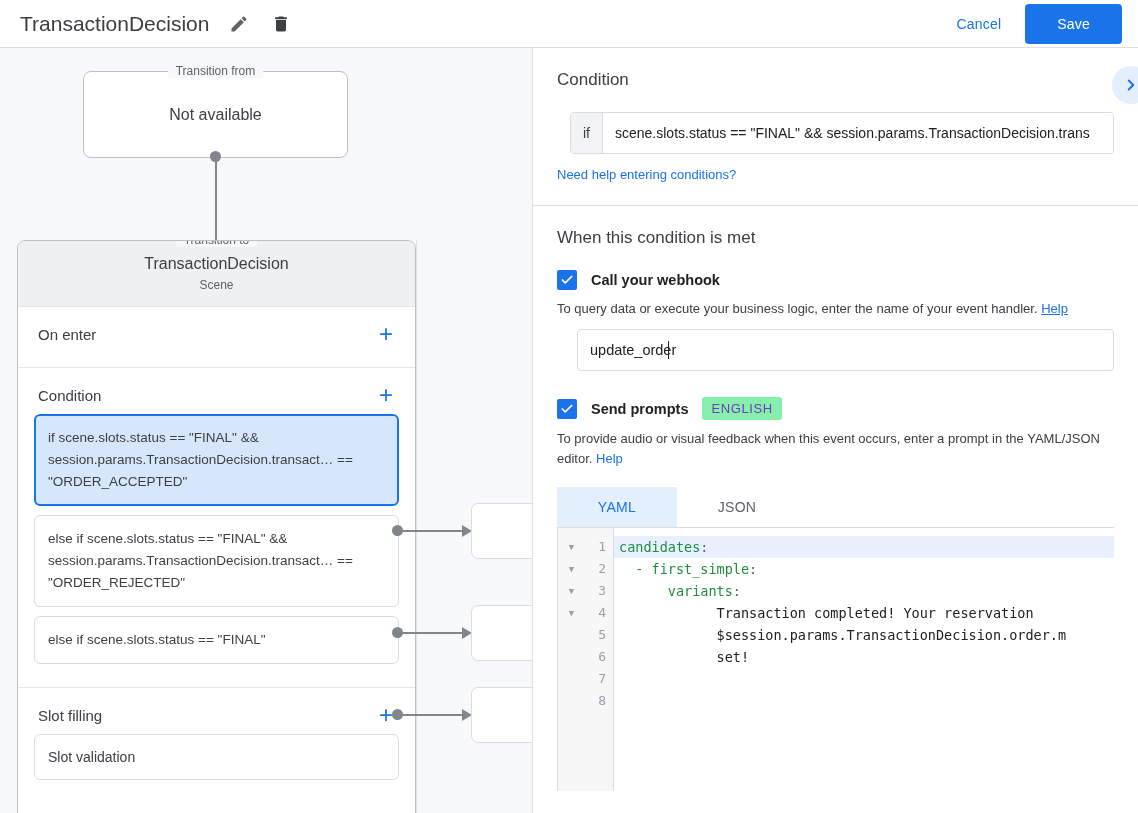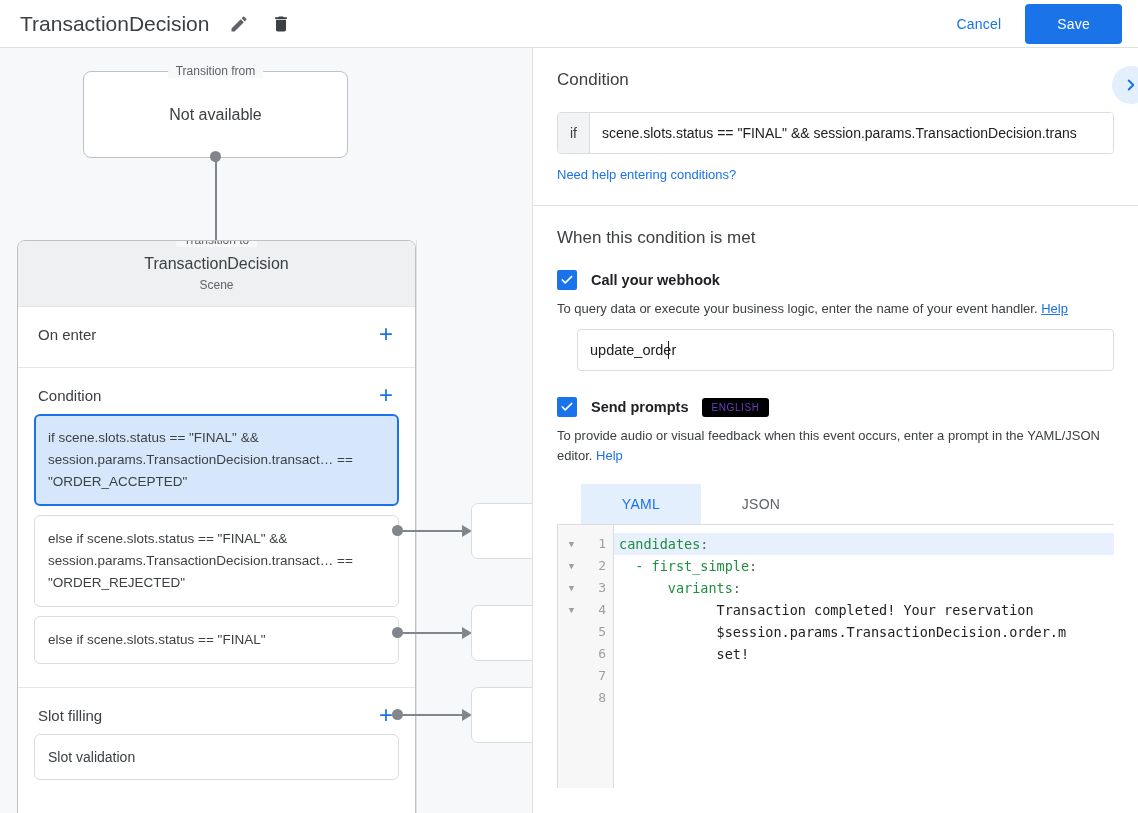--- a/index.html
+++ b/index.html
@@ -262,20 +262,21 @@
     justify-content: center;
     cursor: pointer;
   }
 
   .if-row {
     display: flex;
     border: 1px solid #dadce0;
     border-radius: 4px;
     overflow: hidden;
     height: 42px;
+    margin-left: 13px;
   }
   .if-prefix {
     width: 32px;
     background: #f1f3f4;
     border-right: 1px solid #dadce0;
     display: flex; align-items: center; justify-content: center;
     font-size: 14px;
     color: #3c4043;
     flex: none;
   }
@@ -313,23 +314,23 @@
     display: flex; align-items: center; justify-content: center;
     cursor: pointer;
     flex: none;
   }
   .chk-label {
     font-size: 14.5px;
     font-weight: bold;
     color: #202124;
   }
   .lang-badge {
-    background: #000000;
+    background: #86efac;
     color: #6b3ec0;
-    font-size: 10px;
+    font-size: 13px;
     letter-spacing: .6px;
     padding: 4px 9px;
     border-radius: 3px;
     font-weight: normal;
   }
   .desc {
     font-size: 13px;
     color: #3c4043;
     line-height: 20px;
     margin: 0 0 10px 0;
@@ -358,21 +359,20 @@
     width: 1px;
     height: 18px;
     background: #202124;
     top: 12px;
   }
 
   
   .tabs {
     display: flex;
     margin-top: 18px;
-    margin-left: 24px;
   }
   .tab {
     min-width: 120px;
     text-align: center;
     padding: 12px 24px;
     font-size: 14px;
     color: #5f6368;
     cursor: pointer;
     letter-spacing: .3px;
   }

